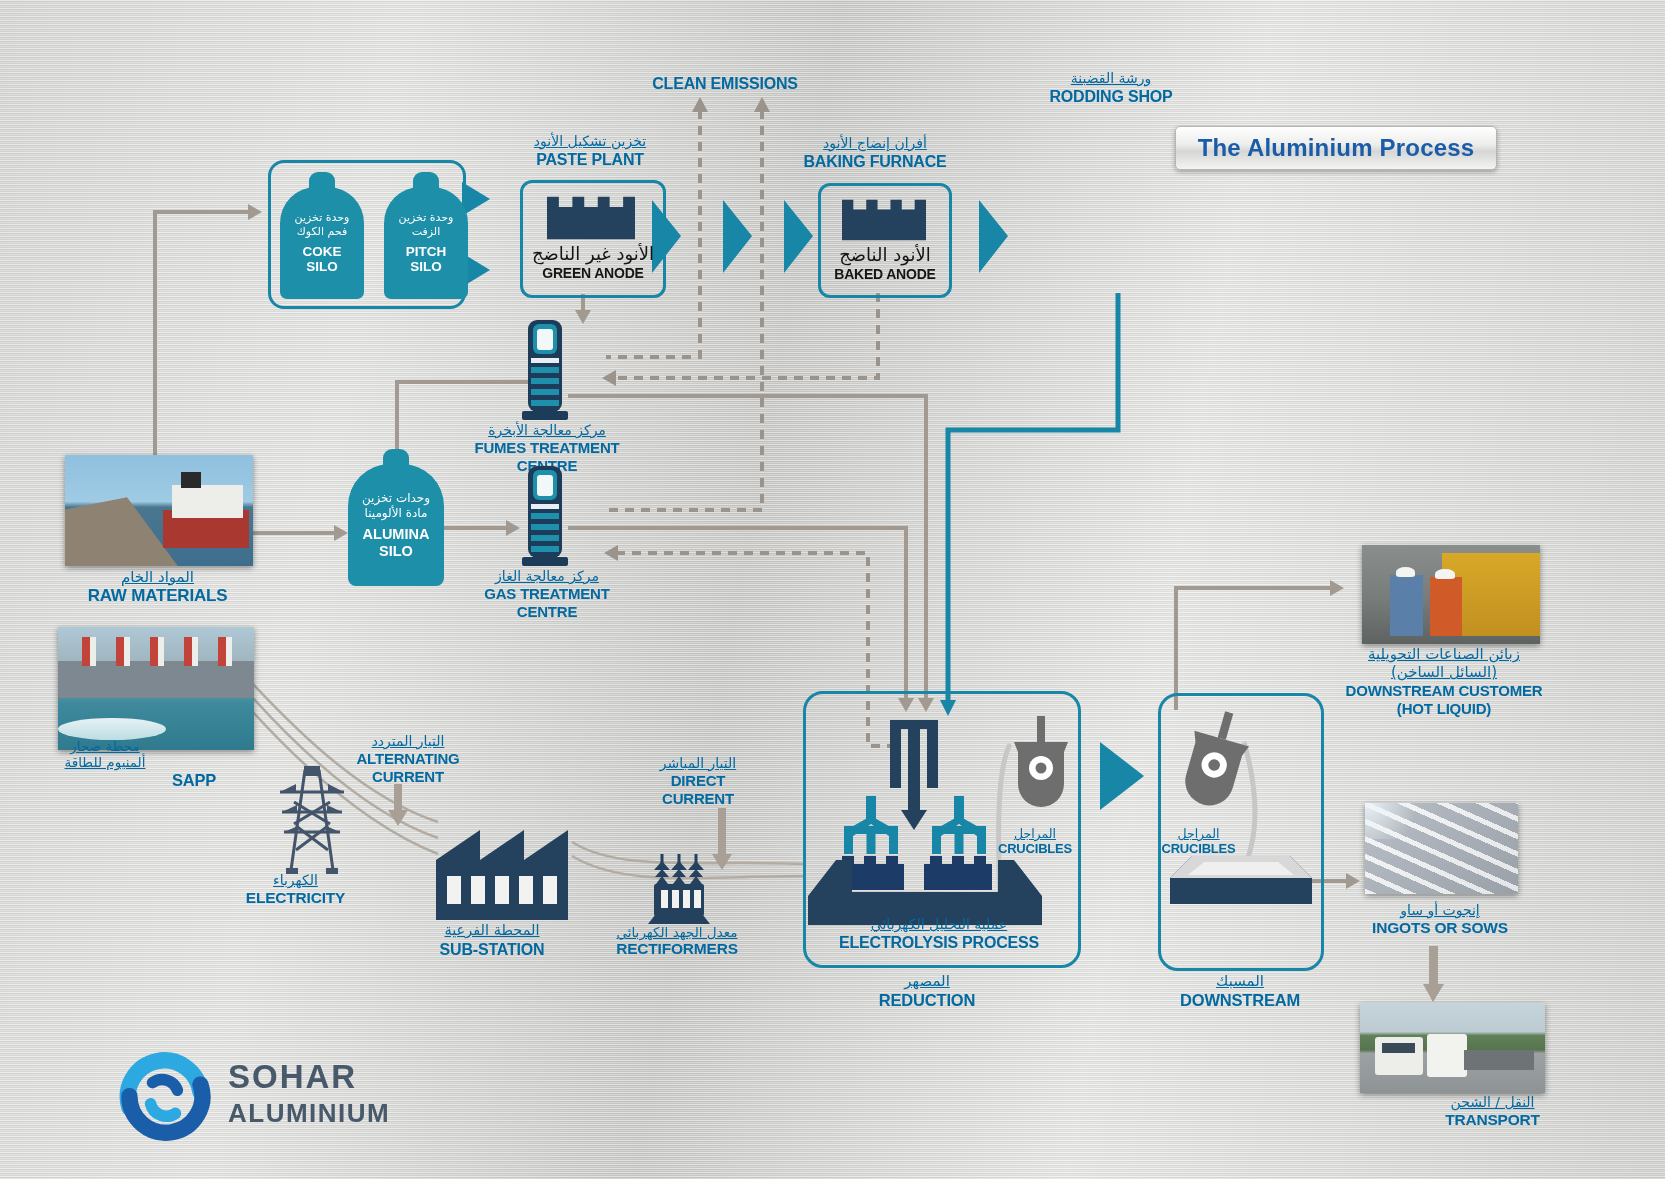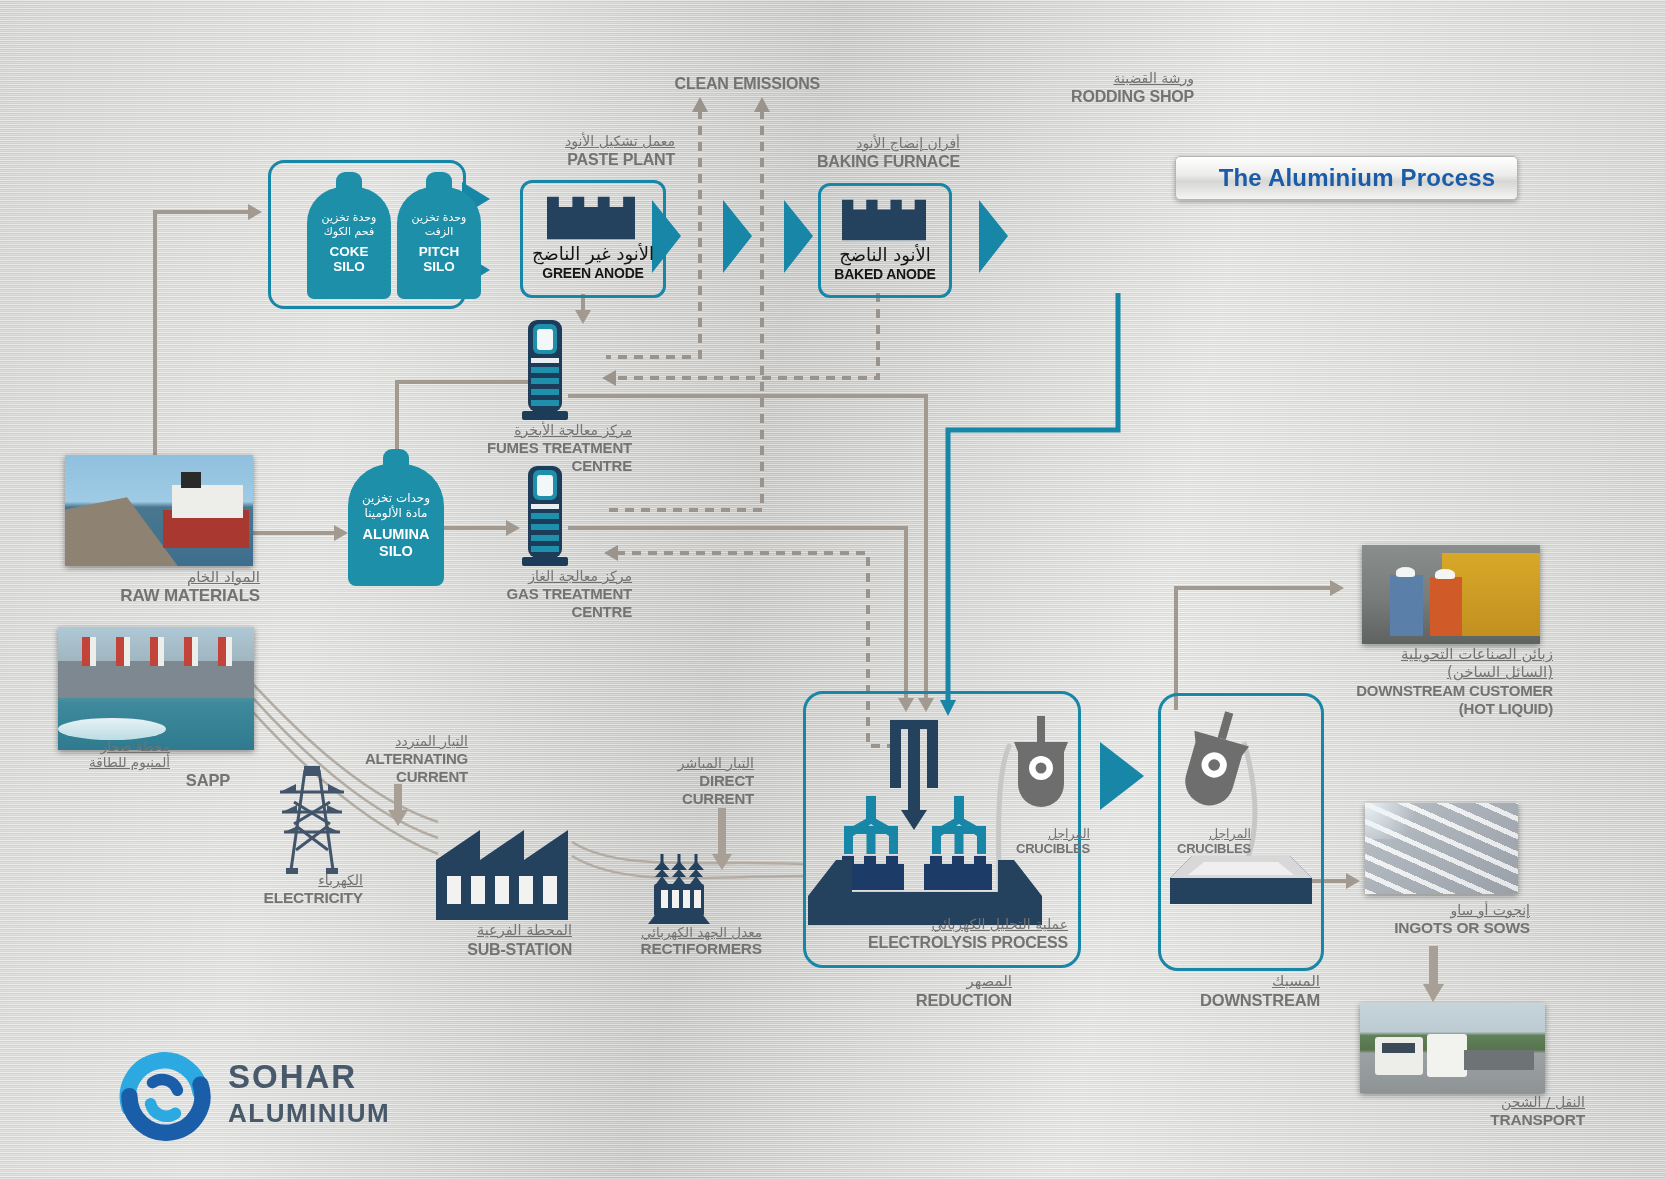--- a/index.html
+++ b/index.html
@@ -7,21 +7,21 @@
     width:1665px;height:1179px;overflow:hidden;
     font-family:"Liberation Sans",sans-serif;
     background:
       repeating-linear-gradient(180deg, rgba(255,255,255,.45) 0 1px, rgba(160,160,158,.20) 1px 2px, rgba(232,232,230,.40) 2px 3px, rgba(188,188,186,.22) 3px 4px),
       linear-gradient(100deg,#d6d6d4 0%,#e6e6e4 22%,#c7c7c5 45%,#e9e9e7 68%,#cfcfcd 100%);
   }
   .canvas{position:relative;width:1665px;height:1179px;}
   .overlay{position:absolute;left:0;top:0;z-index:1;}
   .abs{position:absolute;}
   
-  .lbl{position:absolute;z-index:3;text-align:right;color:#737373;line-height:1.22;}
+  .lbl{position:absolute;z-index:3;text-align:center;color:#0369a1;line-height:1.22;}
   .lbl .ar{font-family:"DejaVu Sans",sans-serif;direction:rtl;unicode-bidi:plaintext;white-space:pre-line;font-size:14px;text-decoration:underline;}
   .lbl .en{font-family:"Liberation Sans",sans-serif;font-weight:700;white-space:pre-line;font-size:15px;letter-spacing:-0.2px;}
   
   .tbox{position:absolute;z-index:2;border:3.5px solid #1886A6;border-radius:16px;background:transparent;}
   
   .silo{position:relative;background:#1E8FA8;border-radius:36px 36px 7px 7px;display:flex;flex-direction:column;align-items:center;justify-content:center;color:#fff;text-align:center;}
   .silo::before{content:"";position:absolute;top:-15px;left:50%;transform:translateX(-50%);width:26px;height:17px;background:inherit;border-radius:9px 9px 0 0;}
   .silo .ar{font-family:"DejaVu Sans",sans-serif;direction:rtl;unicode-bidi:plaintext;white-space:pre-line;font-size:11px;line-height:1.3;}
   .silo .en{font-weight:700;white-space:pre-line;font-size:13.5px;line-height:1.15;margin-top:4px;}
   
@@ -111,43 +111,43 @@
       <polygon points="652,200 652,273 681,236"></polygon>
       <polygon points="723,200 723,273 752,236"></polygon>
       <polygon points="784,200 784,273 813,236"></polygon>
       <polygon points="979,200 979,273 1008,236"></polygon>
       <polygon points="1100,742 1100,810 1144,776"></polygon>
     </g>
     <path d="M1118,293 V430 H948 V702" stroke="#1886A6" stroke-width="5" fill="none"></path>
     <polygon points="940,700 956,700 948,716" fill="#1886A6"></polygon>
   </svg>
 
-  <div class="banner" style="left:1175px;top:156px;width:320px;height:42px;padding-left:21px;">
+  <div class="banner" style="left:1175px;top:126px;width:320px;height:42px;">
     <span class="en">The Aluminium Process</span>
   </div>
 
   <div class="tbox" style="left:268px;top:160px;width:192px;height:143px;">
-    <div style="position:absolute;left:9px;top:24px;display:flex;gap:6px;margin-left:27px;">
+    <div style="position:absolute;left:9px;top:24px;display:flex;gap:20px;">
       <div class="silo" style="width:84px;height:112px;">
         <span class="ar">وحدة تخزين
 فحم الكوك</span>
         <span class="en">COKE
 SILO</span>
       </div>
       <div class="silo" style="width:84px;height:112px;">
         <span class="ar">وحدة تخزين
 الزفت</span>
         <span class="en">PITCH
 SILO</span>
       </div>
     </div>
   </div>
 
   <div class="lbl" style="left:505px;top:133px;width:170px;">
-    <div class="ar">معمل تشكيل الأنود</div>
+    <div class="ar">تخزين تشكيل الأنود</div>
     <div class="en" style="font-size:16px;">PASTE PLANT</div>
   </div>
   <div class="tbox" style="left:520px;top:180px;width:140px;height:112px;border-radius:12px;">
     <svg class="icon" style="left:24px;top:13px;" width="88" height="44" viewBox="0 0 104 50">
       <path fill="#24415E" d="M0,0 h14 v12 h16 v-12 h14 v12 h16 v-12 h14 v12 h16 v-12 h14 v50 h-104 Z"></path>
     </svg>
     <div class="inlbl" style="top:60px;">
       <div class="ar">الأنود غير الناضج</div>
       <div class="en" style="font-size:14px;">GREEN ANODE</div>
     </div>

